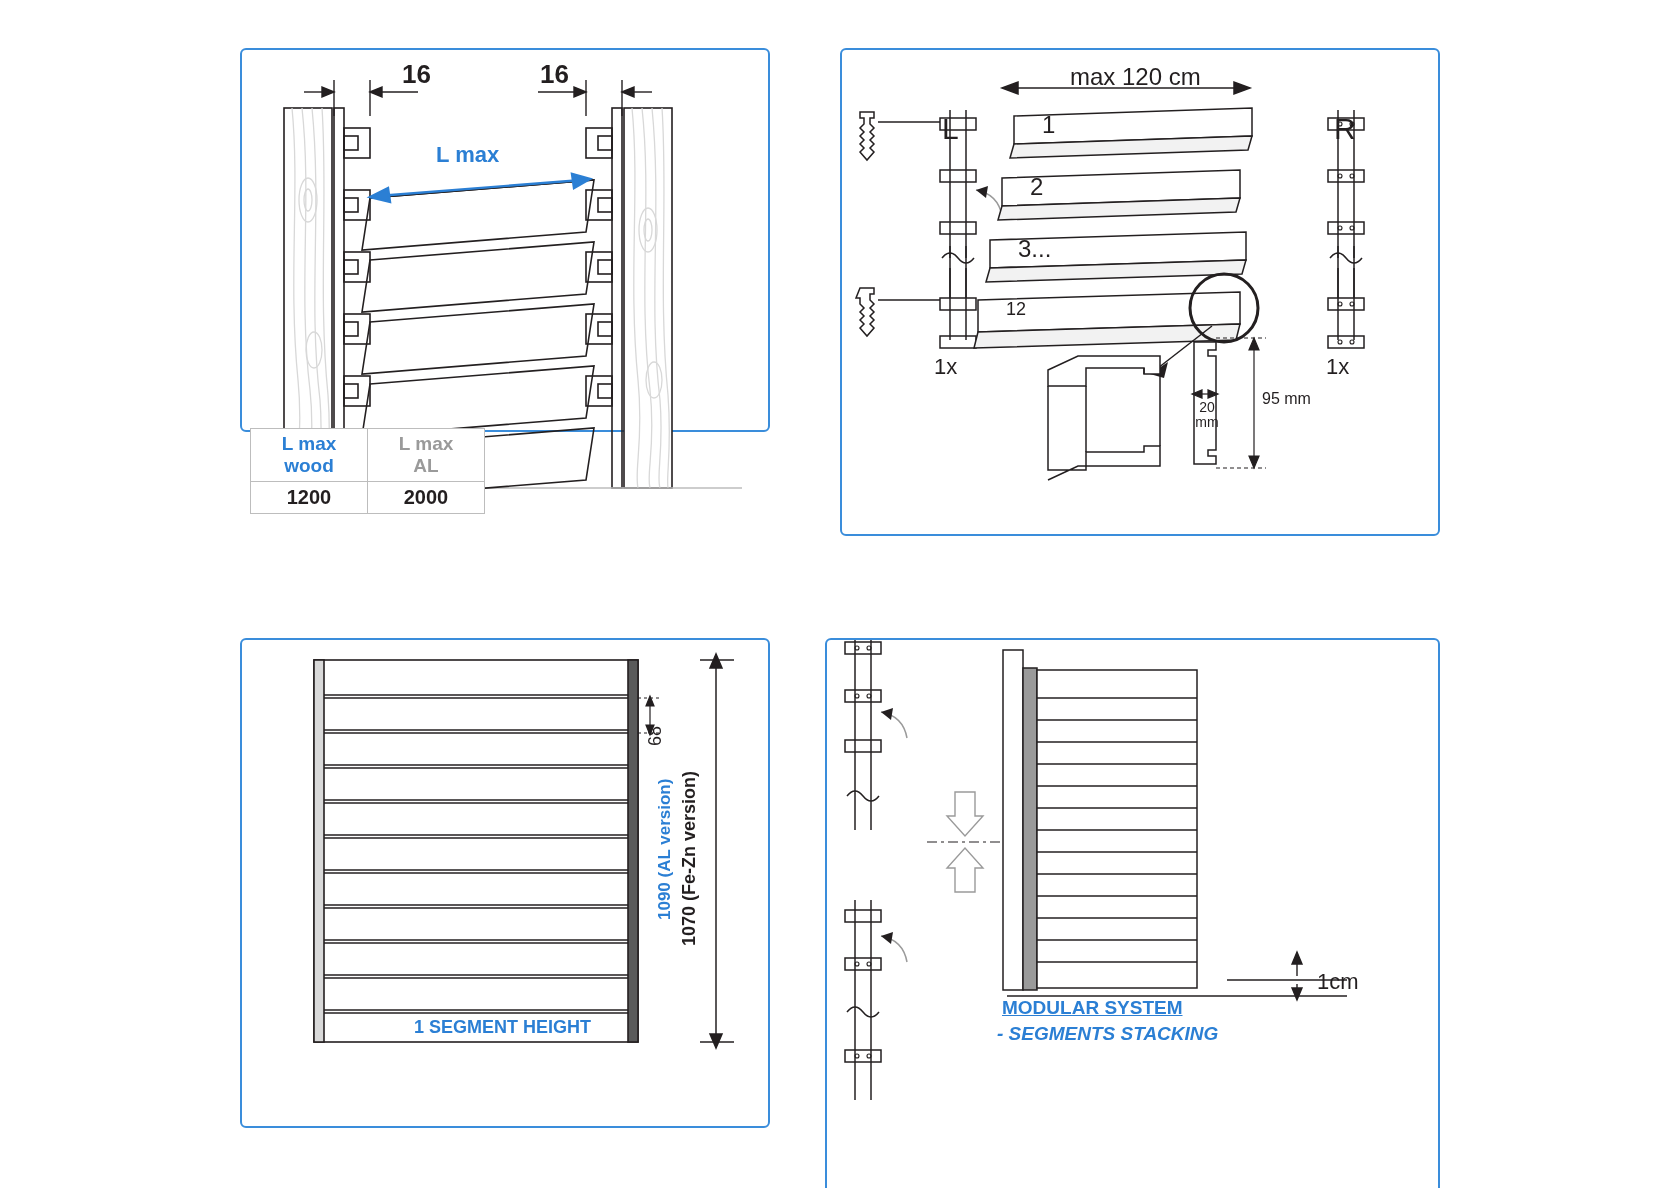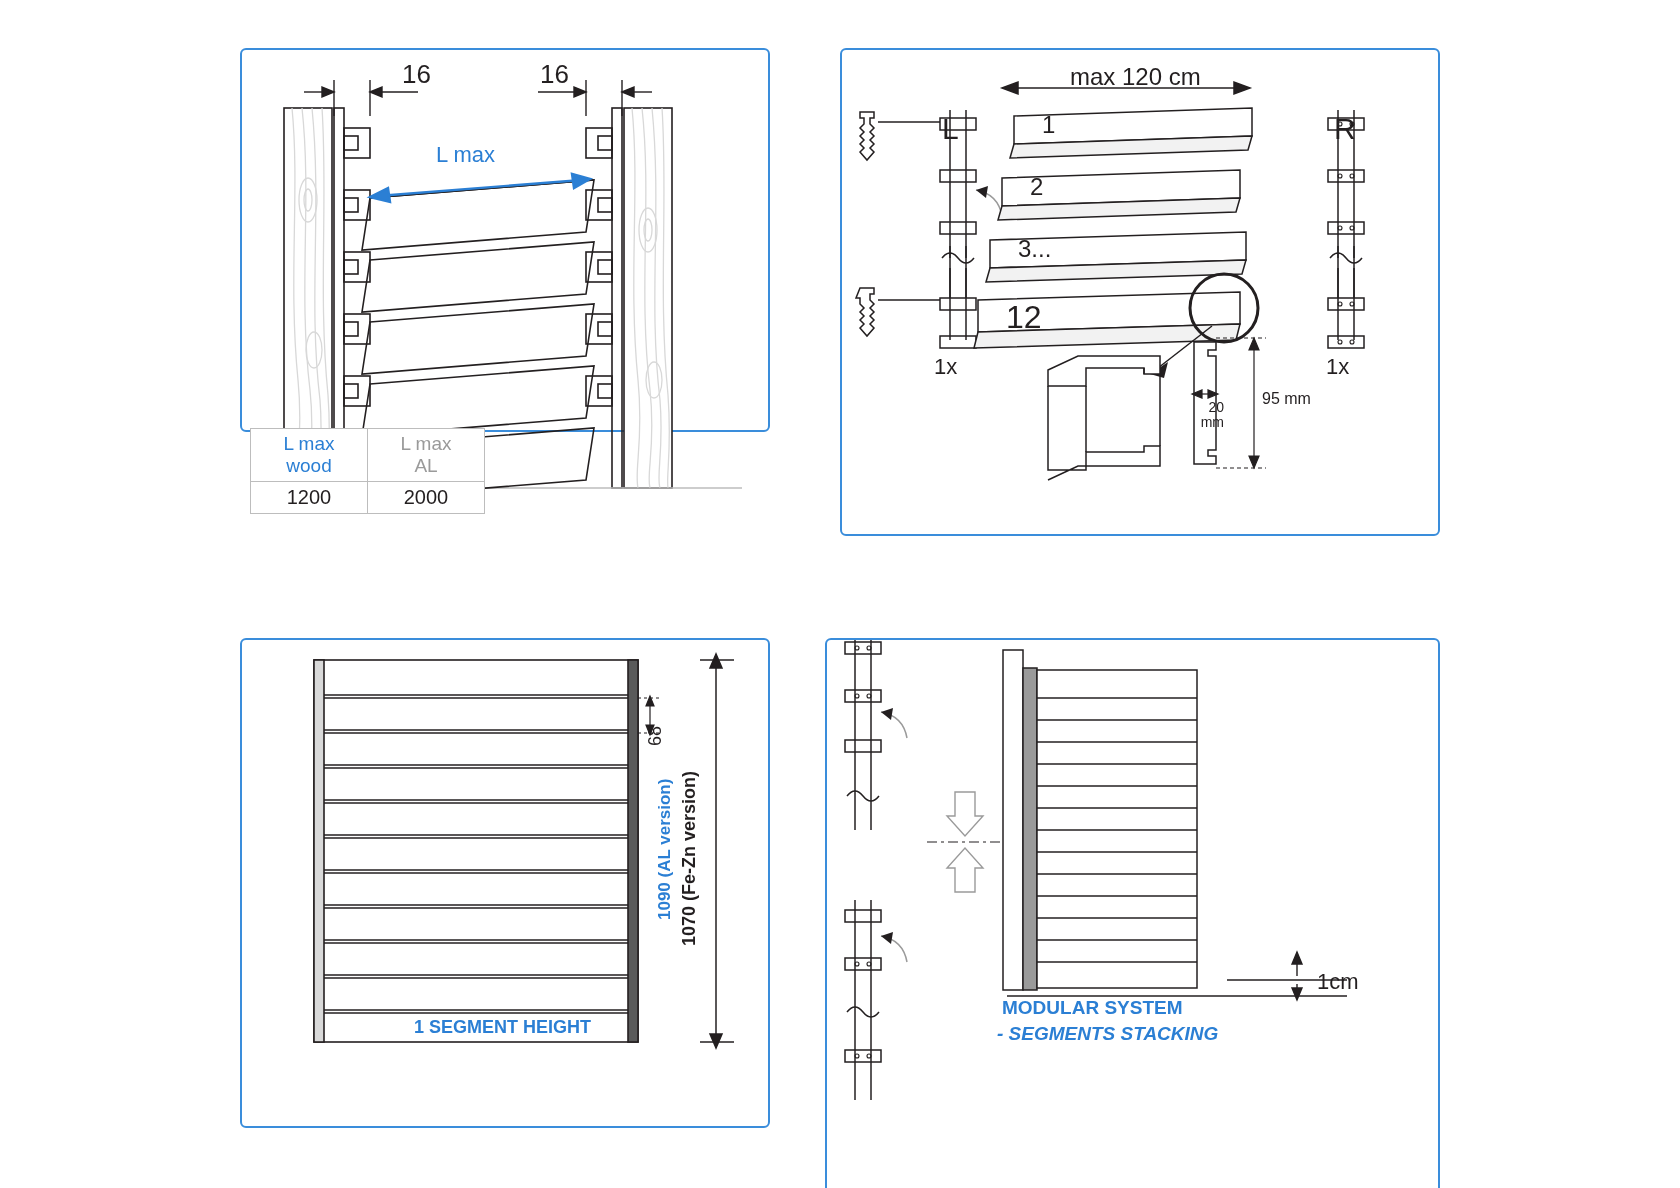--- a/index.html
+++ b/index.html
@@ -15,21 +15,21 @@
     position: relative;
     overflow: hidden;
   }
   .panel {
     position: absolute;
     border: 2px solid #3a8ddb;
     border-radius: 6px;
     background: #ffffff;
     box-sizing: border-box;
   }
-  #panel-tl { left: 240px;  top: 48px;  width: 530px;  height: 384px; }
+  #panel-tl { left: 240px;  top: 48px;  width: 530px;  height: 384px; font-weight: bold; }
   #panel-tr { left: 840px;  top: 48px;  width: 600px;  height: 488px; }
   #panel-bl { left: 240px;  top: 638px; width: 530px;  height: 490px; }
   #panel-br { left: 825px;  top: 638px; width: 615px;  height: 596px; }
 
   svg { display: block; overflow: visible; }
   .svgwrap { position: absolute; left: 0; top: 0; }
 
   .lbl {
     position: absolute;
     font-family: "Liberation Sans", sans-serif;
@@ -304,24 +304,24 @@
 
   <div class="lbl dark" style="left:100px; top:62px; font-size:30px;">L</div>
   <div class="lbl dark" style="left:492px; top:62px; font-size:30px;">R</div>
   <div class="lbl dark" style="left:92px; top:305px; font-size:22px;">1x</div>
   <div class="lbl dark" style="left:484px; top:305px; font-size:22px;">1x</div>
   <div class="lbl dark" style="left:228px; top:14px; font-size:24px;">max 120 cm</div>
 
   <div class="lbl dark" style="left:200px; top:62px; font-size:24px;">1</div>
   <div class="lbl dark" style="left:188px; top:124px; font-size:24px;">2</div>
   <div class="lbl dark" style="left:176px; top:186px; font-size:24px;">3...</div>
-  <div class="lbl dark" style="left:164px; top:250px; font-size:32px;">12</div>
+  <div class="lbl dark" style="left:164px; top:250px; font-size:18px;">12</div>
 
   <div class="lbl dark" style="left:420px; top:340px; font-size:16px;">95 mm</div>
-  <div class="lbl dark" style="left:348px; top:350px; font-size:14px; text-align:right; width:34px;">
+  <div class="lbl dark" style="left:348px; top:350px; font-size:14px; text-align:center; width:34px;">
     <span>20</span><br>
     <span>mm</span>
   </div>
 </div>
 
 <div class="panel" id="panel-bl">
 
   <div class="svgwrap">
   <svg width="530" height="490" viewBox="0 0 530 490">
     <g fill="none" stroke="#231f20" stroke-width="1.6">
@@ -461,15 +461,15 @@
         <polygon points="128,152 148,152 148,176 156,176 138,196 120,176 128,176"></polygon>
         <polygon points="128,252 148,252 148,228 156,228 138,208 120,228 128,228"></polygon>
         <line x1="100" y1="202" x2="176" y2="202" stroke="#231f20" stroke-width="1.2" stroke-dasharray="10 4 3 4"></line>
       </g>
     </g>
   </svg>
   </div>
 
   <div class="lbl dark" style="left:490px; top:330px; font-size:22px;">1cm</div>
 
-  <div class="lbl blue" style="left:175px; top:358px; font-size:19px; font-weight:bold;">MODULAR SYSTEM</div>
+  <div class="lbl blue" style="left:175px; top:358px; font-size:19px; font-weight:bold;text-decoration:underline;">MODULAR SYSTEM</div>
   <div class="lbl blue" style="left:170px; top:384px; font-size:19px; font-weight:bold;font-style:italic;">- SEGMENTS STACKING</div>
 </div>
 
 </body></html>

